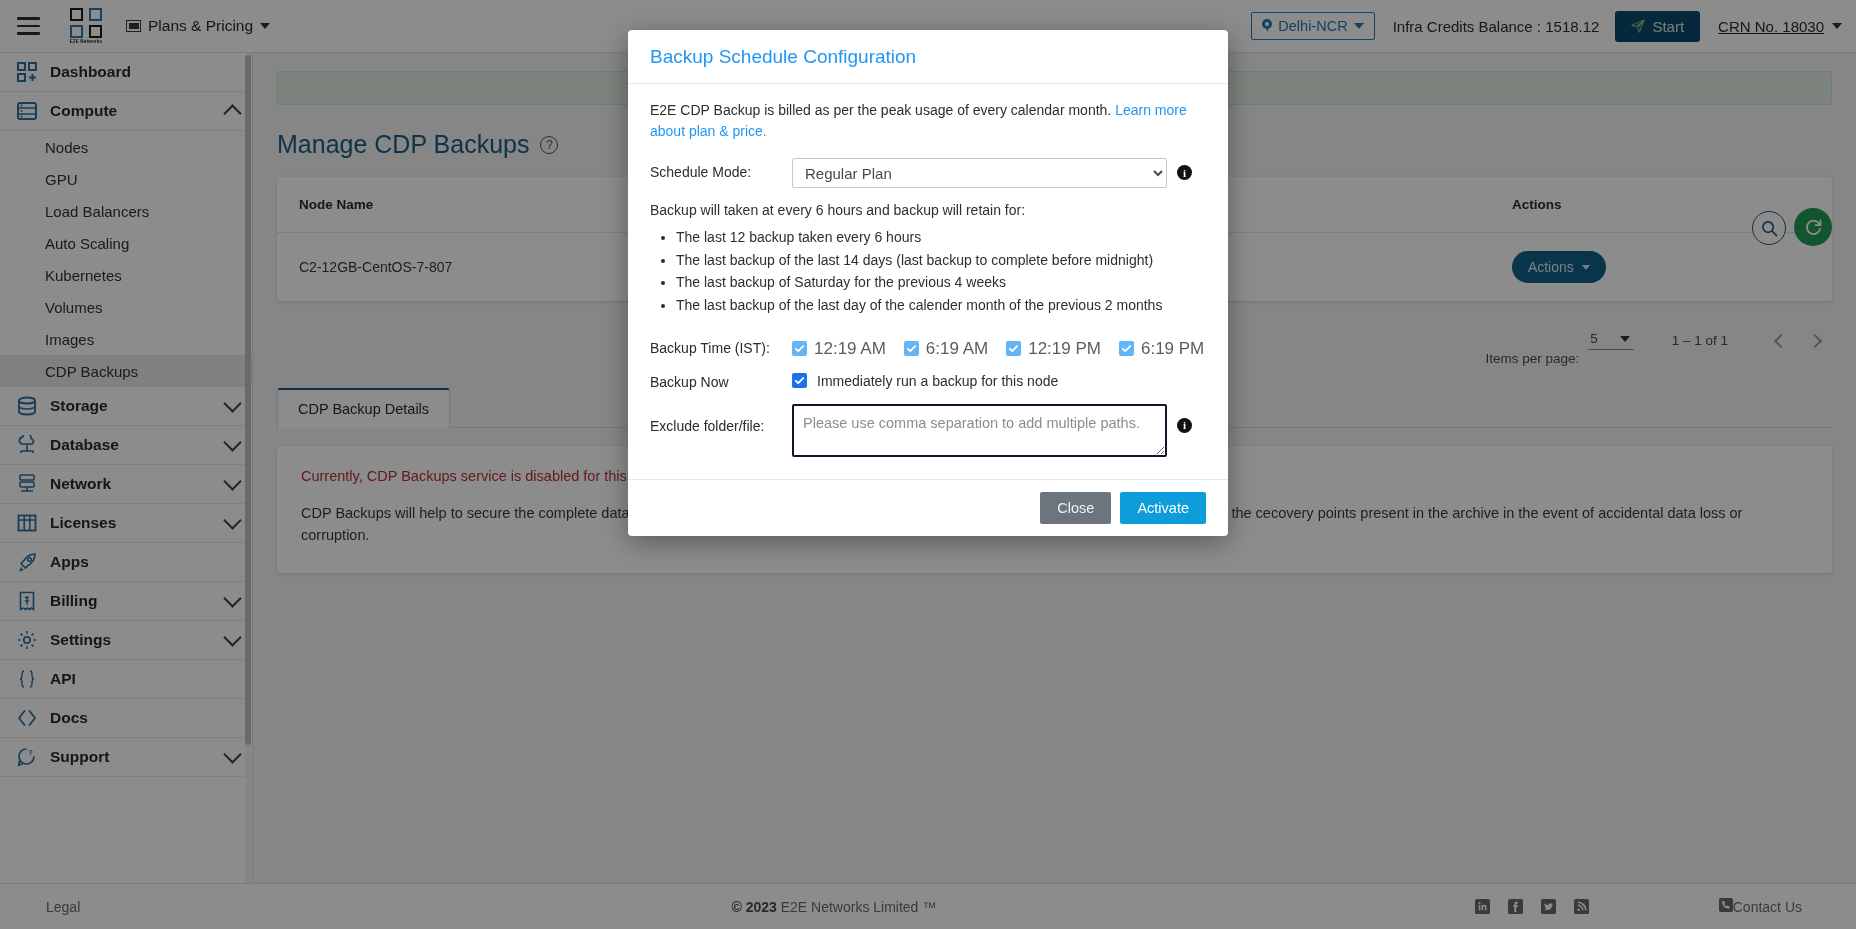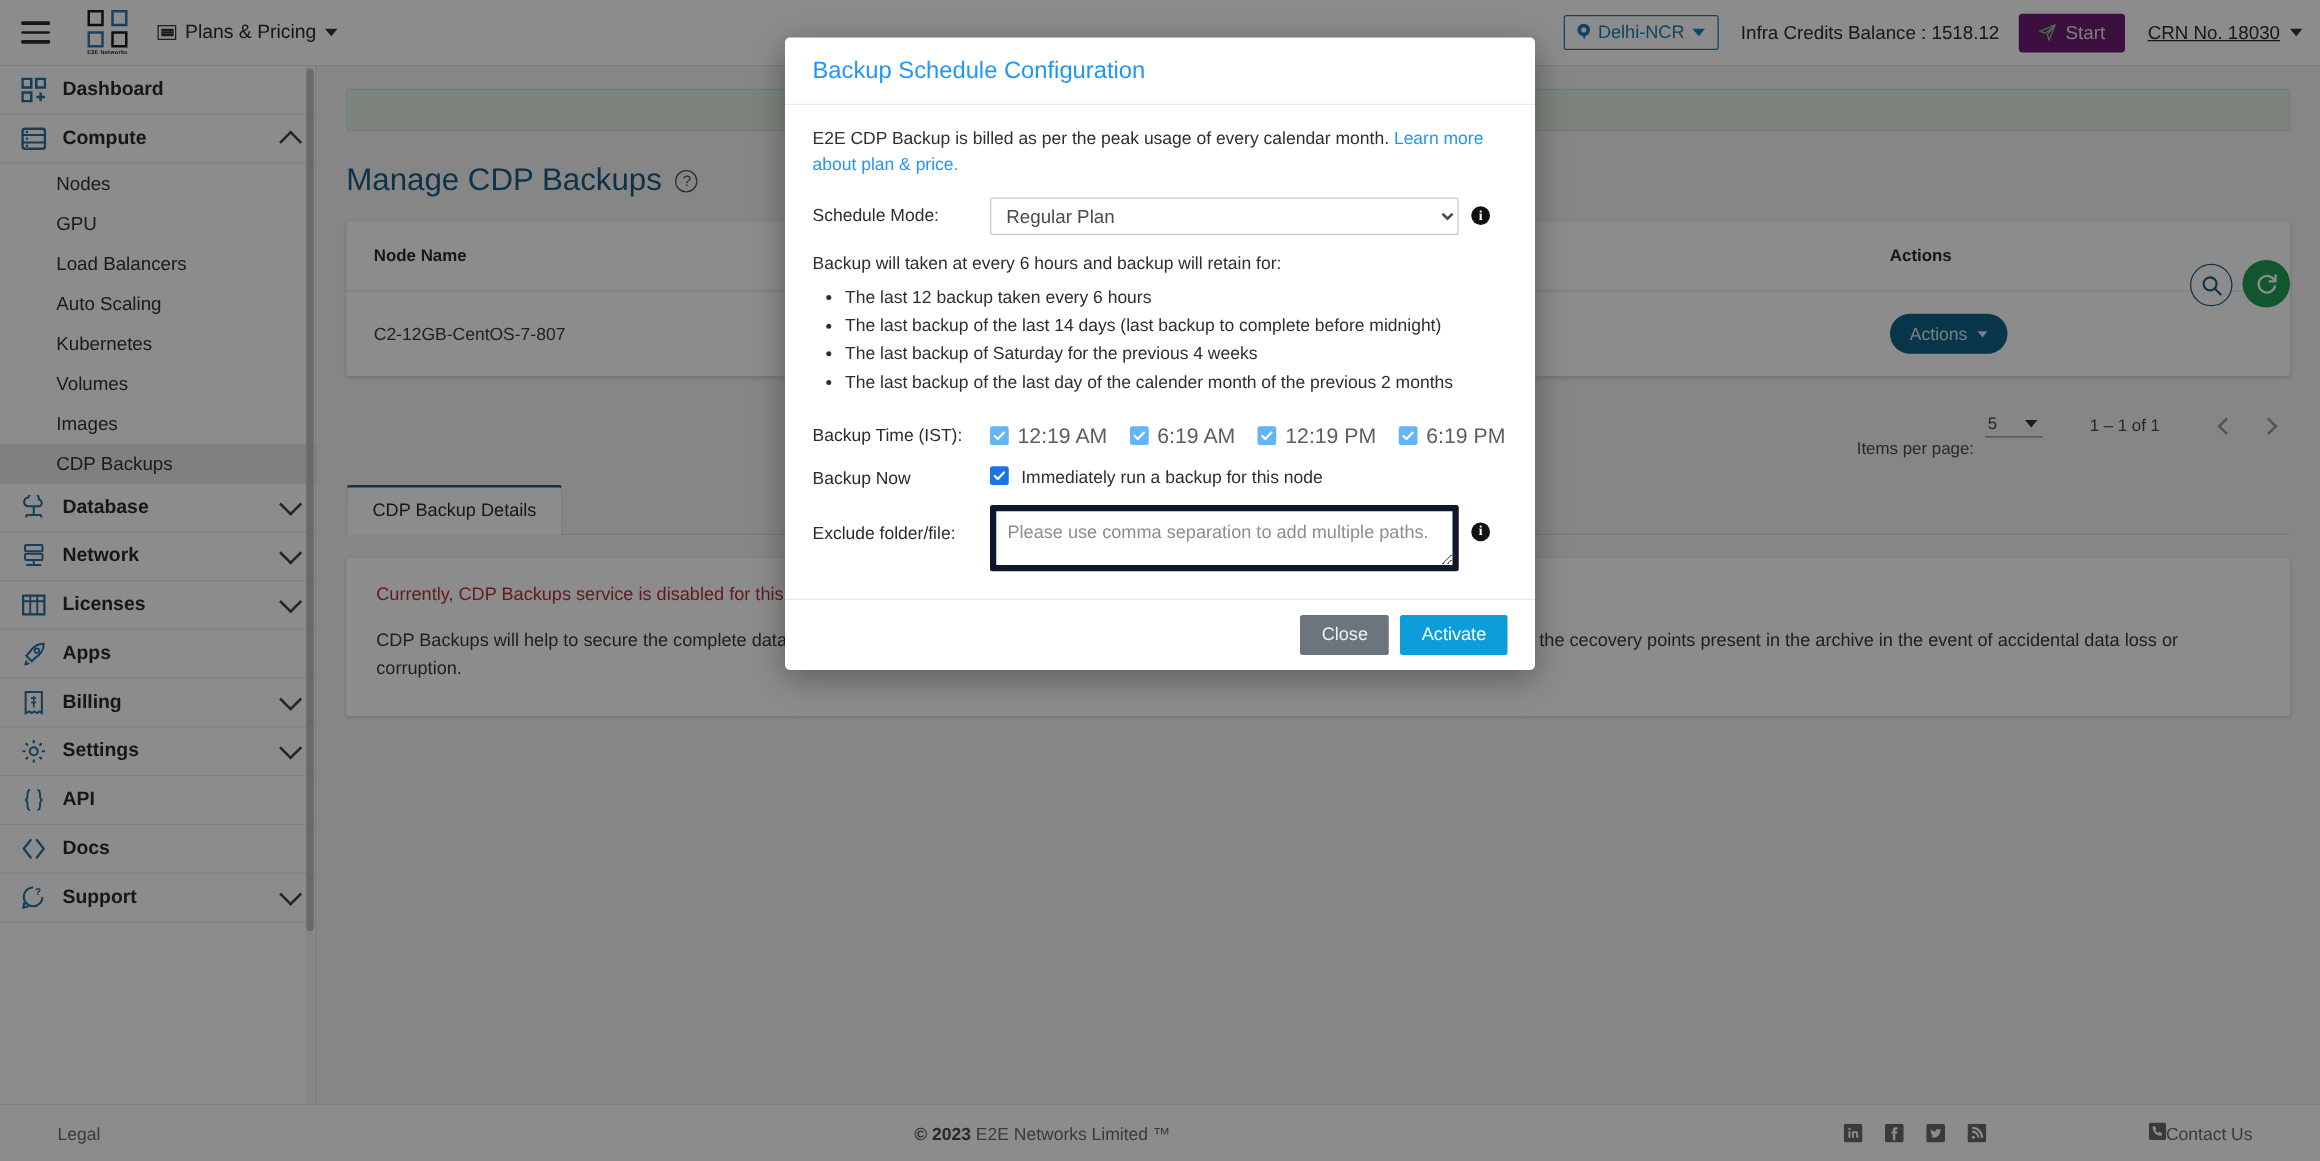--- a/index.html
+++ b/index.html
@@ -42,21 +42,21 @@
     display:flex; align-items:center; gap:6px; border:1px solid #1f7bb6; color:#1f7bb6;
     padding: 5px 10px; font-size: 14.5px; border-radius: 2px; cursor:pointer; background:#fff;
   }
   .region-btn .caret { border-top-color:#1f7bb6; }
   .pin { width:10px;height:14px;position:relative; }
   .pin::before{content:"";position:absolute;top:0;left:0;width:10px;height:10px;border-radius:50% 50% 50% 50%;background:#1f7bb6;}
   .pin::after{content:"";position:absolute;top:6px;left:3px;width:4px;height:7px;background:#1f7bb6;clip-path:polygon(0 0,100% 0,50% 100%);}
   .pin i{position:absolute;top:2.6px;left:2.6px;width:4.4px;height:4.4px;border-radius:50%;background:#fff;z-index:2;}
   .credits { font-size: 15px; color: #2d2d2d; margin-left: 18px; margin-right: 16px; white-space: nowrap; }
   .start-btn {
-    background: #701a75; color: #d8ead9; font-size: 15px; padding: 7px 16px; border-radius: 3px;
+    background: #0c4a6e; color: #d8ead9; font-size: 15px; padding: 7px 16px; border-radius: 3px;
     display:flex; align-items:center; gap:7px; cursor:pointer; border:none;
     font-family: "Liberation Sans", sans-serif;
   }
   .send-ico { width:14px;height:14px;display:block; }
   .crn { font-size: 15px; color:#2d2d2d; margin-left: 18px; display:flex; align-items:center; gap:8px; cursor:pointer; white-space:nowrap;text-decoration:underline;}
 
   
   .sidebar {
     position: absolute; top: 53px; left: 0; width: 253px; bottom: 46px;
     background: #fff; border-right: 1px solid #dedede; overflow: hidden;
@@ -180,21 +180,21 @@
   .cb {
     width: 15px; height: 15px; border-radius: 2px; display:flex; align-items:center; justify-content:center;
     flex: 0 0 15px;
   }
   .cb.disabled { background: #64b5f6; }
   .cb.on { background: #1a73e8; }
   .cb svg { display:block; }
   .time-label { font-size: 17px; color: #5d5d5d; white-space:nowrap; }
   .bn-label { font-size: 14px; color: #2e2e2e; }
   textarea.exclude {
-    width: 375px; height: 53px; border:5px solid #0f172a; border-radius: 2px;
+    width: 375px; height: 53px; border:2px solid #0f172a; border-radius: 2px;
     font-size: 14.5px; color: #8d8d8d; padding: 7px 9px; resize: vertical;
     font-family: "Liberation Sans", sans-serif; line-height: 1.5;
   }
   textarea.exclude::placeholder { color:#8d8d8d; }
   .modal-foot { border-top: 1px solid #e8e8e8; padding: 12px 22px; display:flex; justify-content:flex-end; gap: 9px; }
   .btn { border:none; border-radius: 2px; font-size: 14.5px; padding: 8px 17px; cursor:pointer; font-family:"Liberation Sans", sans-serif;}
   .btn-close { background: #6c757d; color: #f0f0f0; }
   .btn-activate { background: #0d9ddb; color: #fff; }
 </style>
 </head>
@@ -298,20 +298,31 @@
         <div class="sub-item">
             <span>Volumes</span>
           </div>
         <div class="sub-item">
             <span>Images</span>
           </div>
         <div class="sub-item active">
             <span>CDP Backups</span>
           </div>
 
+        <div class="nav-item group-hdr">
+          <span class="nav-icon">
+            <svg width="20" height="20" viewBox="0 0 20 20">
+                <ellipse cx="10" cy="4.5" rx="8" ry="3" fill="none" stroke="#2a6f9e" stroke-width="1.8"></ellipse>
+                <path d="M2 4.5v11c0 1.7 3.6 3 8 3s8-1.3 8-3v-11" fill="none" stroke="#2a6f9e" stroke-width="1.8"></path>
+                <path d="M2 10c0 1.7 3.6 3 8 3s8-1.3 8-3" fill="none" stroke="#2a6f9e" stroke-width="1.5"></path>
+              </svg>
+          </span>
+          <span class="nav-label">Storage</span>
+          <span class="chev"></span>
+        </div>
 
         <div class="nav-item group-hdr">
           <span class="nav-icon">
             <svg width="20" height="20" viewBox="0 0 20 20">
                 <path d="M5 9a3.5 3.5 0 0 1 .6-6.9A4 4 0 0 1 14 3.5 3 3 0 0 1 15 9z" fill="none" stroke="#2a6f9e" stroke-width="1.6"></path>
                 <path d="M10 9v7M4 16h12M4 16v2M16 16v2" stroke="#2a6f9e" stroke-width="1.6"></path>
               </svg>
           </span>
           <span class="nav-label">Database</span>
           <span class="chev"></span>

